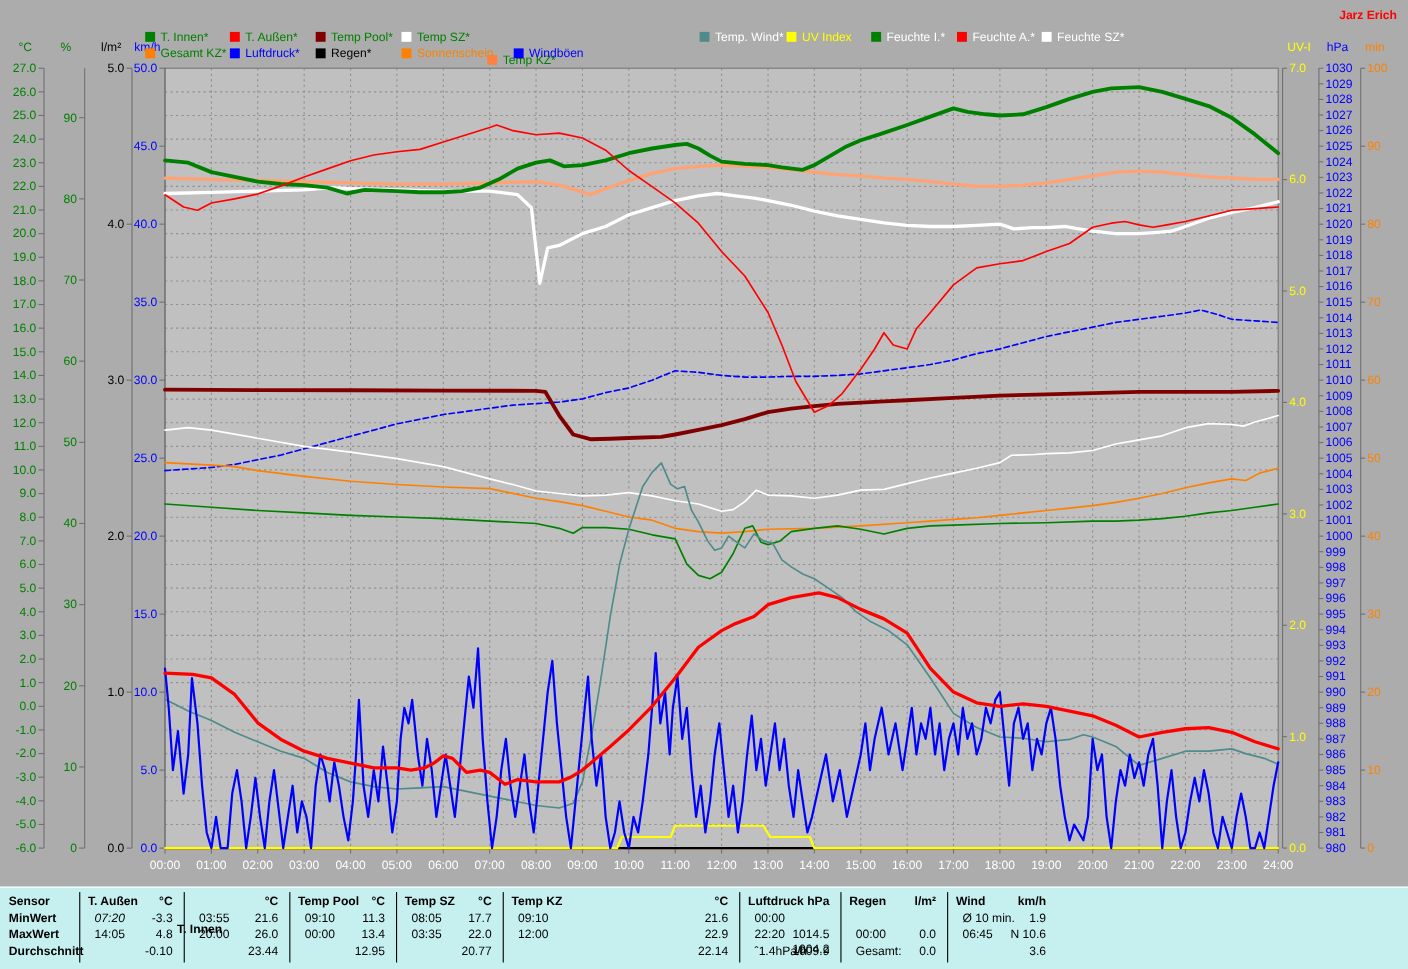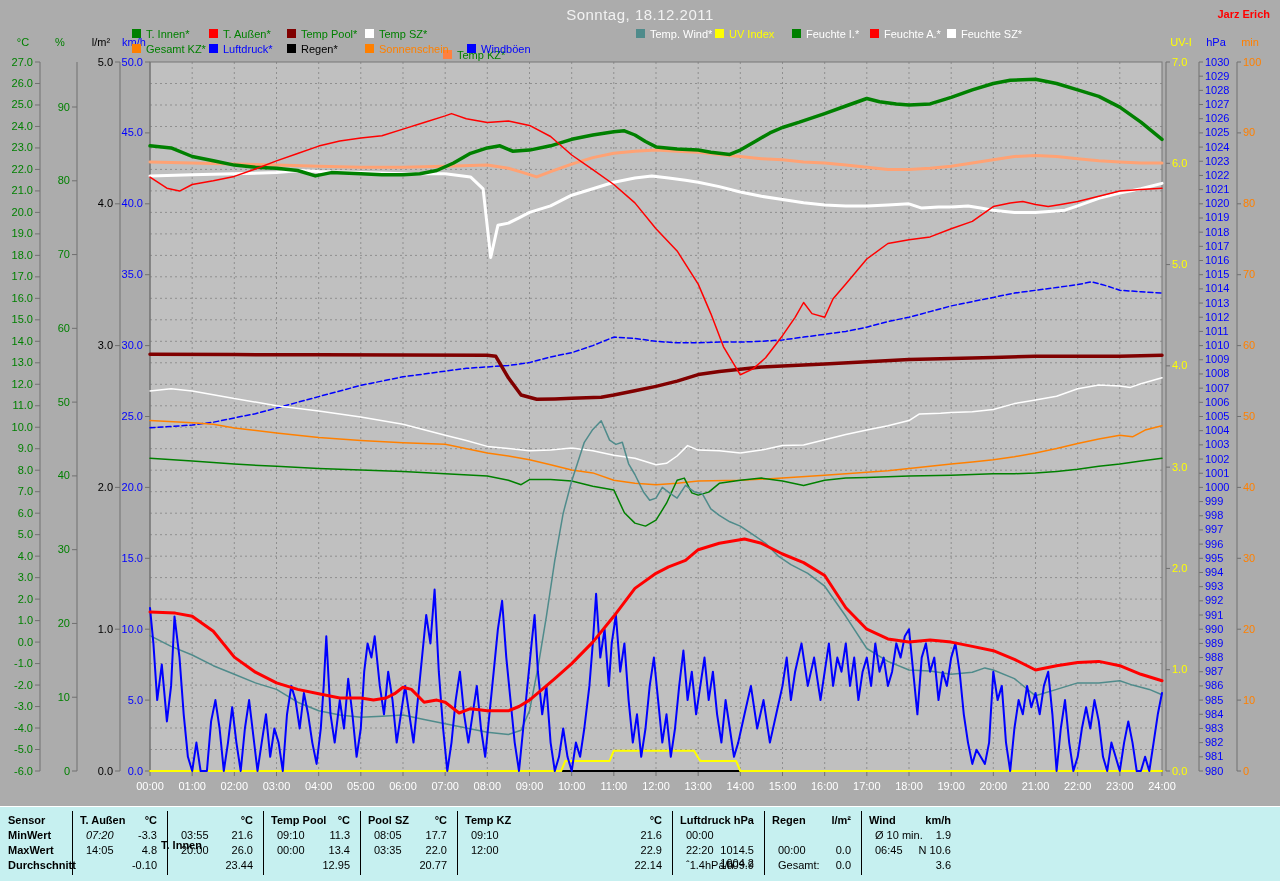--- a/index.html
+++ b/index.html
@@ -16,21 +16,20 @@
     border-top:1px solid #FFFFFF;font-size:11px;color:#000;}
   .tcell{position:absolute;white-space:nowrap;line-height:13px;}
   .tbold{font-weight:bold;}
   .tright{text-align:right;}
   .tsep{position:absolute;width:1px;background:#000;top:4px;height:64px;}
 </style>
 </head>
 <body>
 
 <div class="screen">
-  <div id="page-title">Sonntag, 18.12.2011</div>
   <div id="author-label">Jarz Erich</div>
   <svg id="chart" width="1280" height="881">
       <rect x="150" y="62" width="1012" height="709" fill="#C0C0C0"></rect>
       <g stroke="#8F8F8F" stroke-width="1" stroke-dasharray="2 3">
         <line x1="150" x2="1162" y1="83.5" y2="83.5"></line>
         <line x1="150" x2="1162" y1="105.0" y2="105.0"></line>
         <line x1="150" x2="1162" y1="126.5" y2="126.5"></line>
         <line x1="150" x2="1162" y1="147.9" y2="147.9"></line>
         <line x1="150" x2="1162" y1="169.4" y2="169.4"></line>
         <line x1="150" x2="1162" y1="190.9" y2="190.9"></line>
@@ -528,21 +527,21 @@
       <div class="tcell tright" style="left: 175px; top: 52px; width: 78px;">23.44</div>
       <div class="tsep" style="left: 263px;"></div>
       <div class="tcell tbold" style="left: 271px; top: 7px;">Temp Pool</div>
       <div class="tcell tbold tright" style="left: 271px; top: 7px; width: 79px;">°C</div>
       <div class="tcell" style="left: 277px; top: 22px;">09:10</div>
       <div class="tcell tright" style="left: 271px; top: 22px; width: 79px;">11.3</div>
       <div class="tcell" style="left: 277px; top: 37px;">00:00</div>
       <div class="tcell tright" style="left: 271px; top: 37px; width: 79px;">13.4</div>
       <div class="tcell tright" style="left: 271px; top: 52px; width: 79px;">12.95</div>
       <div class="tsep" style="left: 360px;"></div>
-      <div class="tcell tbold" style="left: 368px; top: 7px;">Pool SZ</div>
+      <div class="tcell tbold" style="left: 368px; top: 7px;">Temp SZ</div>
       <div class="tcell tbold tright" style="left: 368px; top: 7px; width: 79px;">°C</div>
       <div class="tcell" style="left: 374px; top: 22px;">08:05</div>
       <div class="tcell tright" style="left: 368px; top: 22px; width: 79px;">17.7</div>
       <div class="tcell" style="left: 374px; top: 37px;">03:35</div>
       <div class="tcell tright" style="left: 368px; top: 37px; width: 79px;">22.0</div>
       <div class="tcell tright" style="left: 368px; top: 52px; width: 79px;">20.77</div>
       <div class="tsep" style="left: 457px;"></div>
       <div class="tcell tbold" style="left: 465px; top: 7px;">Temp KZ</div>
       <div class="tcell tbold tright" style="left: 465px; top: 7px; width: 197px;">°C</div>
       <div class="tcell" style="left: 471px; top: 22px;">09:10</div>

